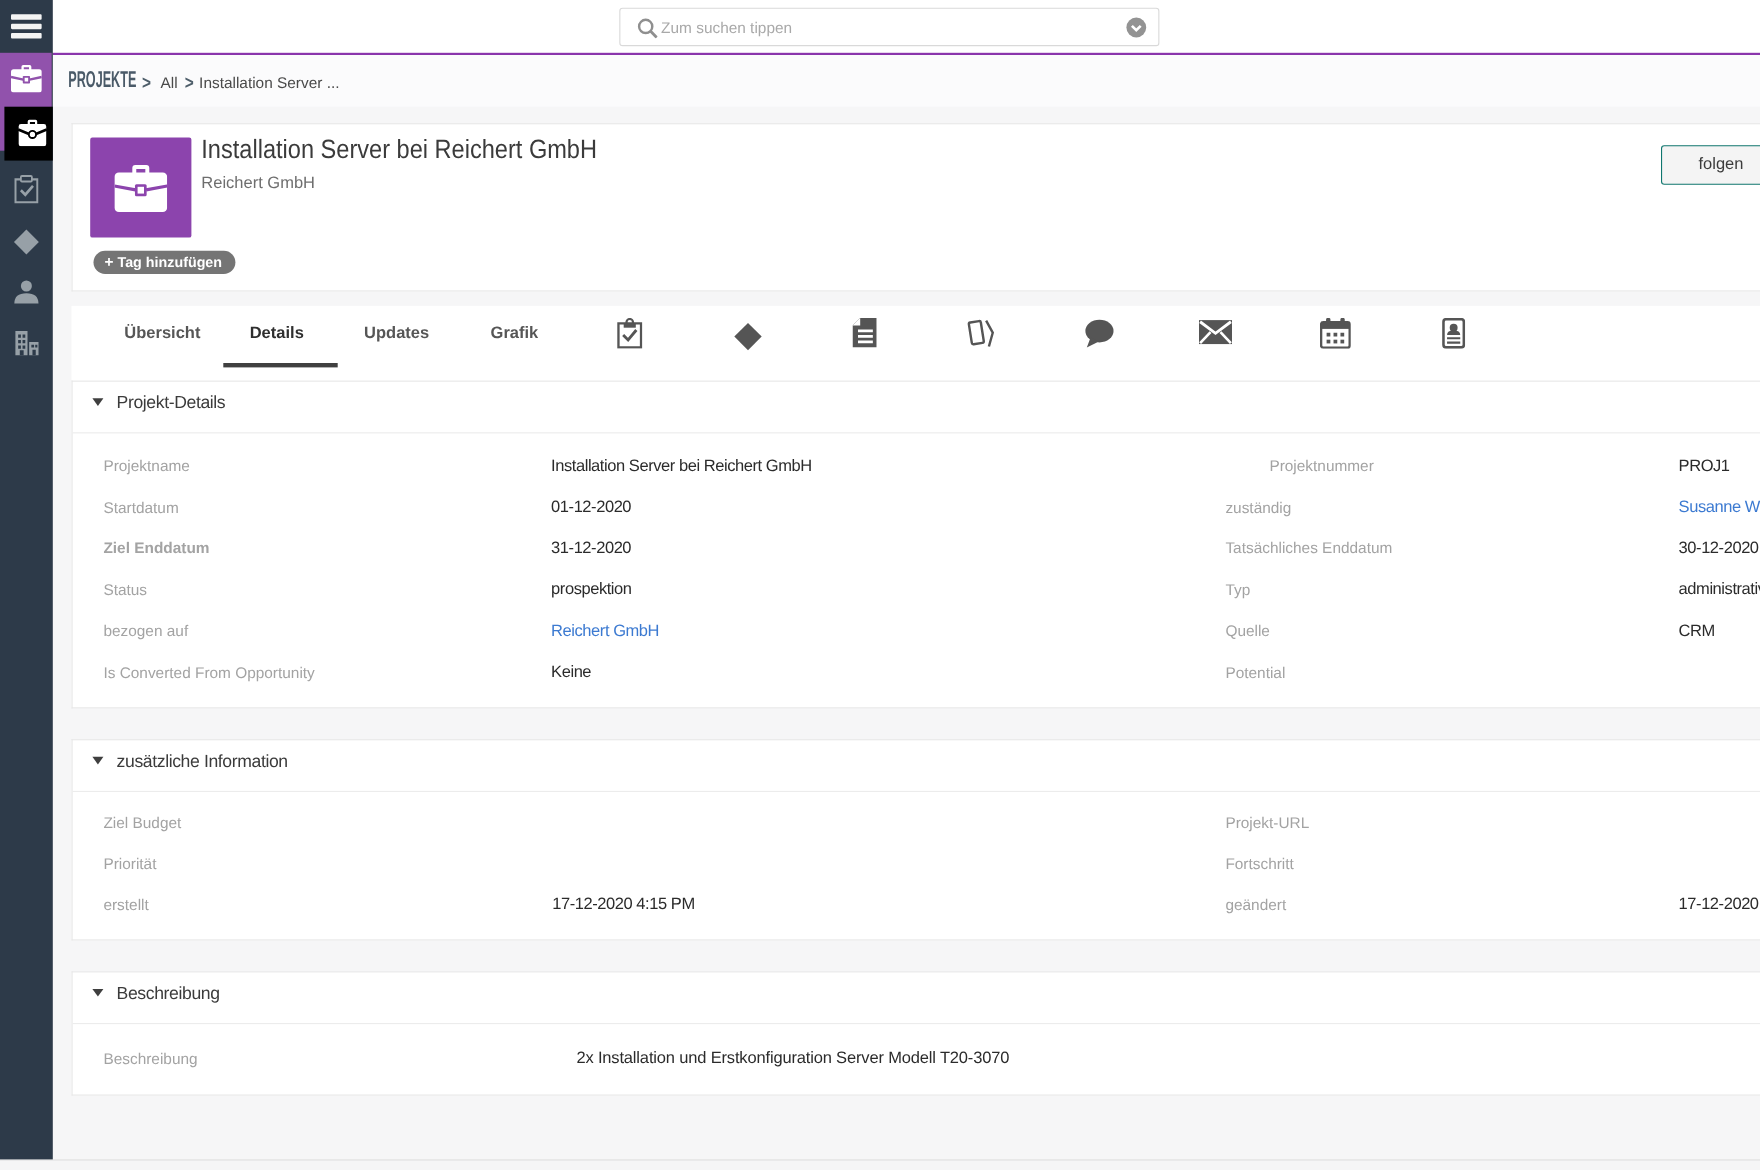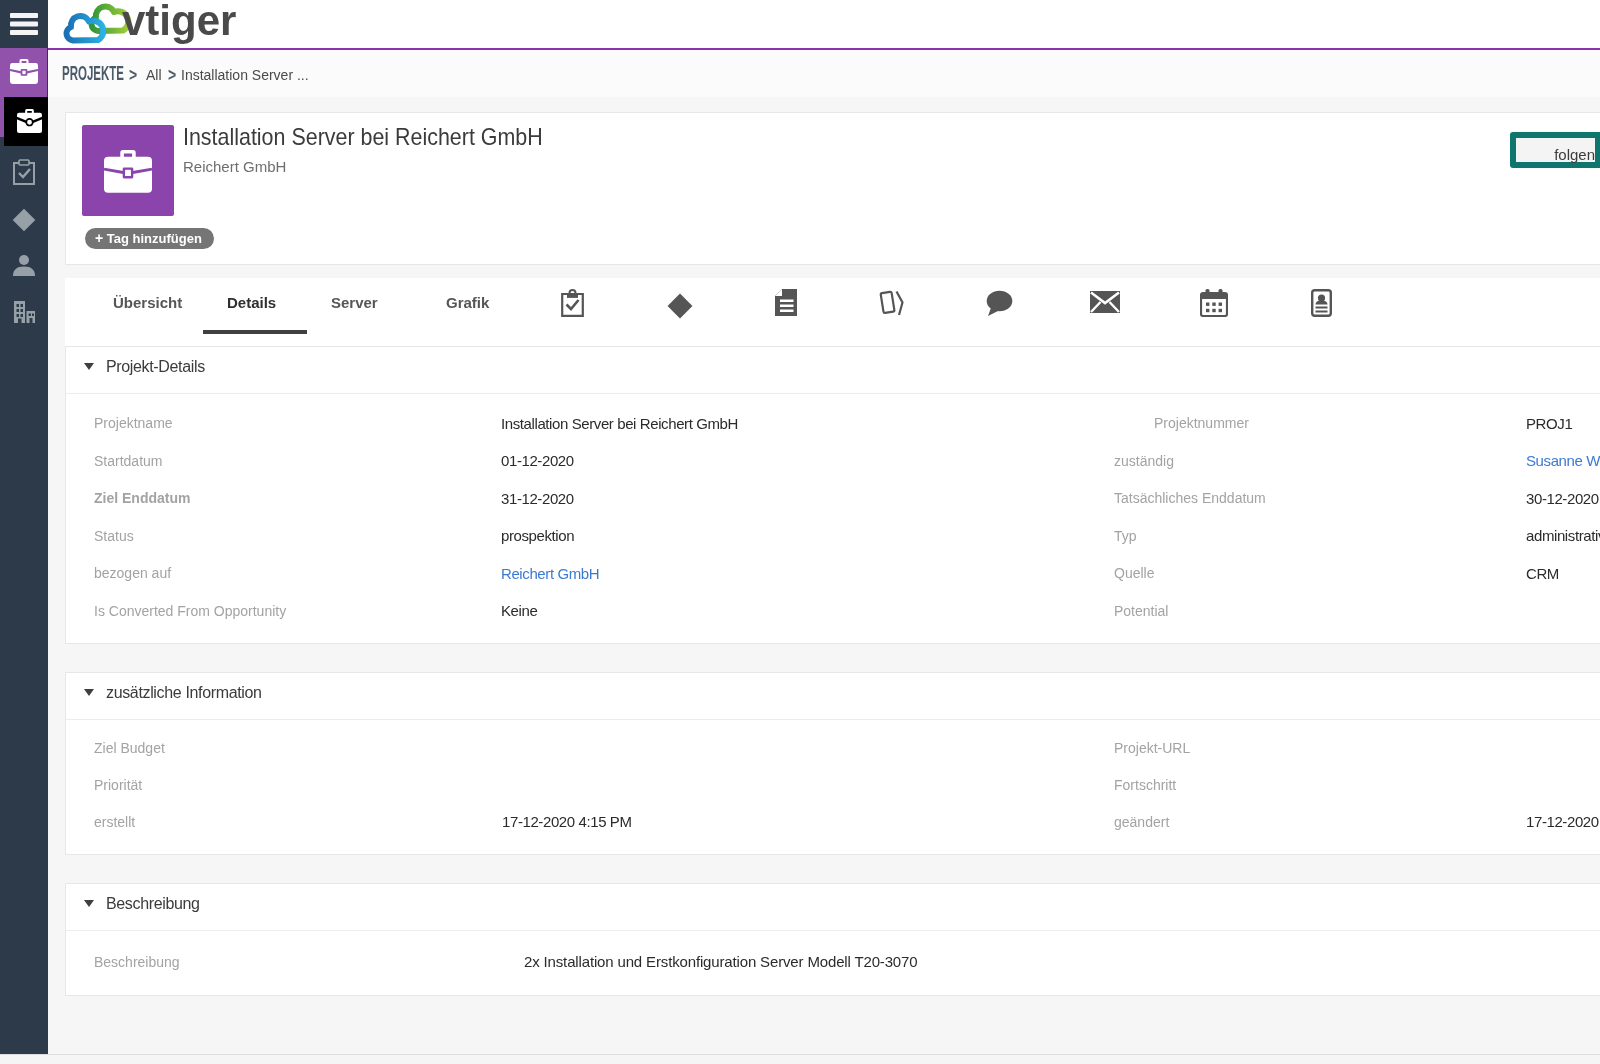--- a/index.html
+++ b/index.html
@@ -26,21 +26,21 @@
   .mod { left:14px; top:11px; font-size:21px; font-weight:bold; color:#4a5a68; transform:scaleX(0.548); transform-origin:0 0; }
   .sep { font-size:14px; font-weight:bold; color:#4e5e6a; top:17px; transform:scaleY(1.25); transform-origin:0 50%; }
   .lvl { font-size:14px; color:#4a4a4a; top:17px; }
   
   .card { position:absolute; left:65px; width:1535px; background:#ffffff; border:1px solid #e7e7e7; border-right:none; }
   #titlecard { top:112px; height:153px; }
   #modicon { position:absolute; left:16px; top:12px; width:92px; height:91px; background:#8c44ad; border-radius:2px; display:flex; align-items:center; justify-content:center; }
   #title { position:absolute; left:117px; top:10px; font-size:24px; color:#3b3b3b; transform:scaleX(0.893); transform-origin:0 0; white-space:nowrap; }
   #subtitle { position:absolute; left:117px; top:45px; font-size:15px; color:#6e6e6e; }
   #tagpill { position:absolute; left:19px; top:115px; height:21px; background:#757575; border-radius:11px; color:#fff; font-size:13px; font-weight:bold; line-height:21px; padding:0 12px 0 10px; }
-  #folgen { position:absolute; right:-1px; top:19px; width:91px; height:36px; background:#f4f4f4; border:6px solid #0f766e; border-radius:3px 0 0 3px; font-size:15px; color:#3c3c3c; text-align:right; text-indent:18px; line-height:34px; }
+  #folgen { position:absolute; right:-1px; top:19px; width:91px; height:36px; background:#f4f4f4; border:1px solid #0f766e; border-radius:3px 0 0 3px; font-size:15px; color:#3c3c3c; text-align:center; text-indent:18px; line-height:34px; }
   
   #tabbar { position:absolute; left:65px; top:278px; width:1535px; height:69px; background:#fff; }
   .tab { position:absolute; top:0; height:50px; line-height:50px; font-size:15px; color:#565656; font-weight:bold; }
   .tabicon { position:absolute; top:11px; }
   #details-underline { position:absolute; left:138px; top:52px; width:104px; height:4px; background:#404040; }
   
   .sect-head { position:absolute; left:18px; top:11px; font-size:16px; letter-spacing:-0.35px; color:#3b3b3b; white-space:nowrap; }
   .sect-head .tri { display:inline-block; vertical-align:2px; margin-right:12px; width:0; height:0; border-left:5.5px solid transparent; border-right:5.5px solid transparent; border-top:7.5px solid #3f3f3f; }
   .sect-rule { position:absolute; left:0; width:100%; height:1px; background:#ececec; top:46px; }
   .lbl { position:absolute; font-size:14px; color:#a3a3a3; white-space:nowrap; }
@@ -110,38 +110,29 @@
           <path fill="#97a0a7" d="M3 2 H14 V24 H3 Z"></path>
           <path fill="#2d3a49" d="M5.5 5 H8 V8 H5.5 Z M9.5 5 H12 V8 H9.5 Z M5.5 10 H8 V13 H5.5 Z M9.5 10 H12 V13 H9.5 Z M5.5 15 H8 V18 H5.5 Z M9.5 15 H12 V18 H9.5 Z M7 19.5 H10.5 V24 H7 Z"></path>
           <path fill="#97a0a7" d="M15.5 12 H24 V24 H15.5 Z"></path>
           <path fill="#2d3a49" d="M17.5 14.5 H20 V17 H17.5 Z M21 14.5 H23 V17 H21 Z M18.5 19 H21.5 V24 H18.5 Z"></path>
         </svg>
   </div>
     </div>
 </div>
 
 <div id="header">
-  <div id="logo">
-    <svg width="240" height="46" viewBox="0 0 240 46">
-      <defs>
-        <linearGradient id="gg" x1="0" y1="0" x2="1" y2="0">
-            <stop offset="0" stop-color="#2f9536"></stop>
-            <stop offset="1" stop-color="#a3cd3a"></stop>
-          </linearGradient>
-        <linearGradient id="bg" x1="0" y1="0" x2="1" y2="0">
-            <stop offset="0" stop-color="#1b6fb5"></stop>
-            <stop offset="1" stop-color="#2cb1e2"></stop>
-          </linearGradient>
-      </defs>
-      <g fill="none" stroke-linejoin="round">
-        <path d="M 36 30 A 7 7 0 0 1 34 16.5 A 9.5 9.5 0 0 1 52 11 A 10.3 10.3 0 0 1 61 29.5 Z" stroke="url(#gg)" stroke-width="6"></path>
-        <path d="M 11 39.5 A 7 7 0 0 1 9 26 A 9.5 9.5 0 0 1 27 20.5 A 10.3 10.3 0 0 1 36 39 Z" stroke="url(#bg)" stroke-width="6"></path>
-      </g>
-      <text x="60" y="34" font-family="Liberation Sans, sans-serif" font-size="42" font-weight="bold" fill="#4a4a4a">vtiger</text>
-    </svg>
+  <div id="searchbox">
+    <svg class="mag" width="19" height="19" viewBox="0 0 19 19">
+        <circle cx="8" cy="8" r="6" fill="none" stroke="#8f8f8f" stroke-width="2.2"></circle>
+        <path d="M12.5 12.5 L18 18" stroke="#8f8f8f" stroke-width="2.6"></path>
+      </svg>
+    <span class="ph">Zum suchen tippen</span>
+    <div class="circ"><svg width="18" height="18" viewBox="0 0 18 18">
+          <path d="M5 7.5 L9 11.5 L13 7.5" fill="none" stroke="#fff" stroke-width="2.4"></path>
+        </svg></div>
   </div>
 </div>
 
 <div id="crumb">
   <span class="mod">PROJEKTE</span>
   <span class="sep" style="left:81px;">&gt;</span>
   <span class="lvl" style="left:98px;">All</span>
   <span class="sep" style="left:120px;">&gt;</span>
   <span class="lvl" style="left:133px;">Installation Server ...</span>
 </div>
@@ -158,21 +149,21 @@
   </div>
   <div id="title">Installation Server bei Reichert GmbH</div>
   <div id="subtitle">Reichert GmbH</div>
   <div id="tagpill"><span style="font-size:14px;">+</span> Tag hinzufügen</div>
   <div id="folgen">folgen</div>
 </div>
 
 <div id="tabbar">
   <div class="tab" style="left:48px;">Übersicht</div>
   <div class="tab" style="left:162px; color:#2f2f2f;">Details</div>
-  <div class="tab" style="left:266px;">Server</div>
+  <div class="tab" style="left:266px;">Updates</div>
   <div class="tab" style="left:381px;">Grafik</div>
   <div id="details-underline"></div>
   <div class="tabicon" style="left:496px;">
     <svg width="23" height="28" viewBox="0 0 23 28">
         <path fill="none" stroke="#555" stroke-width="2.2" d="M1.2 5 H21.8 V26.8 H1.2 Z"></path>
         <circle cx="11.5" cy="4" r="3" fill="none" stroke="#555" stroke-width="2"></circle>
         <rect x="6" y="5.5" width="11" height="3.4" fill="#555"></rect>
         <path fill="none" stroke="#555" stroke-width="2.6" d="M5.5 15.5 L10 20 L17.5 11"></path>
       </svg>
   </div>

